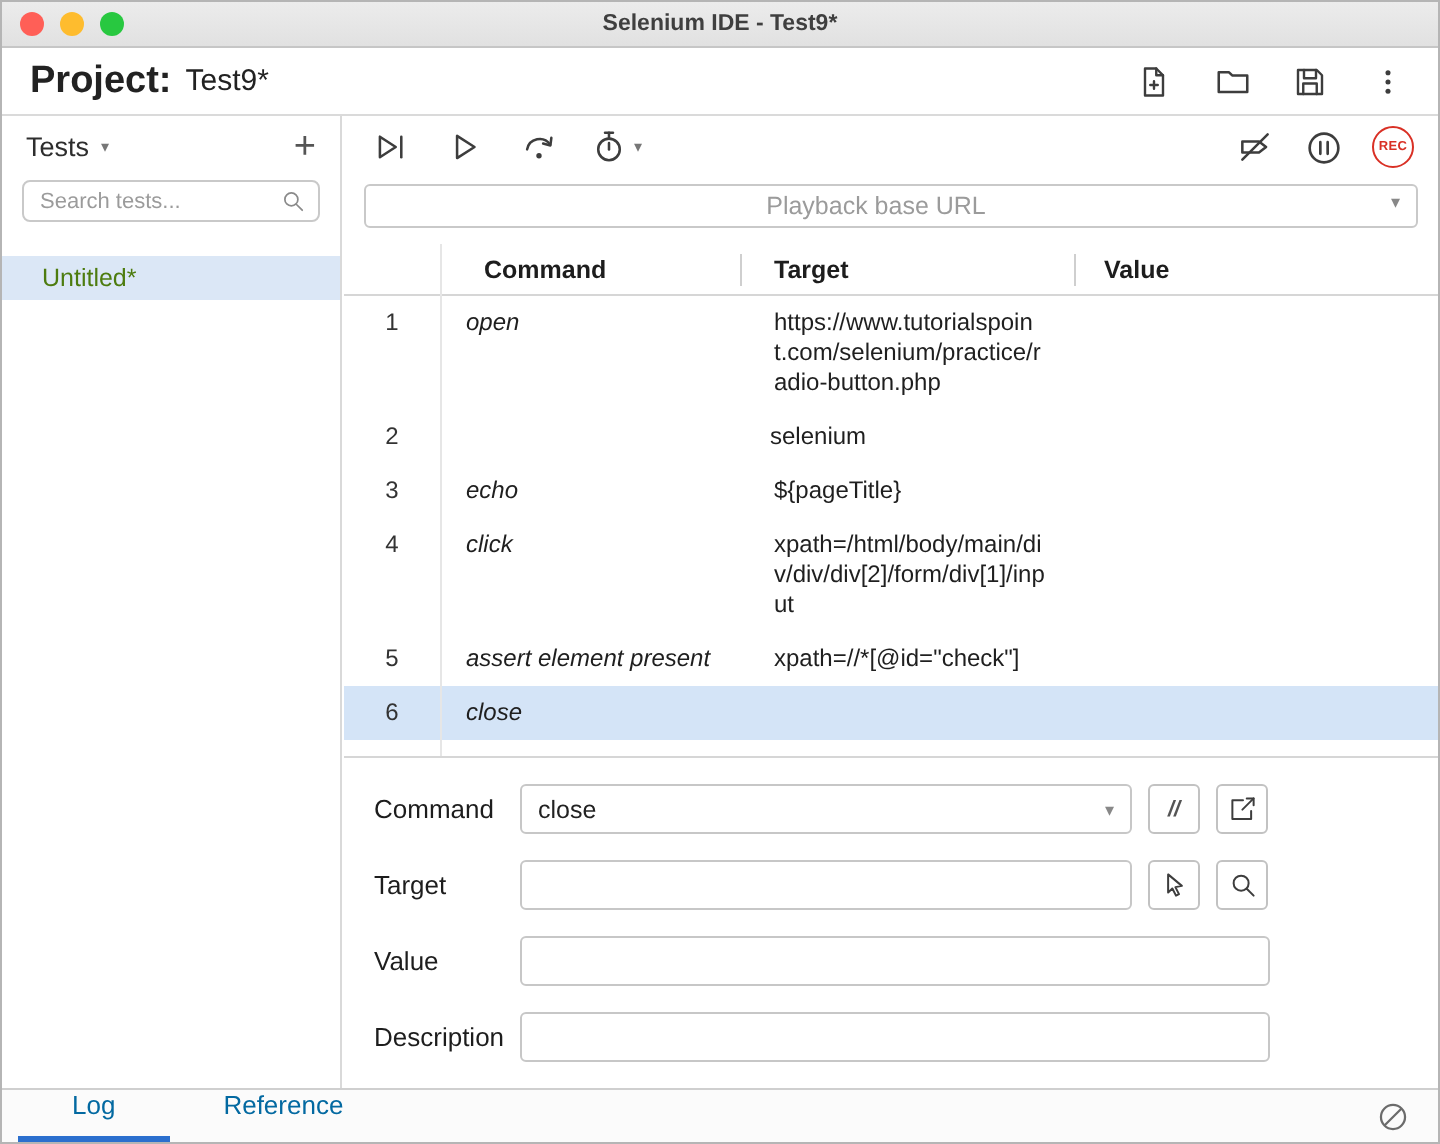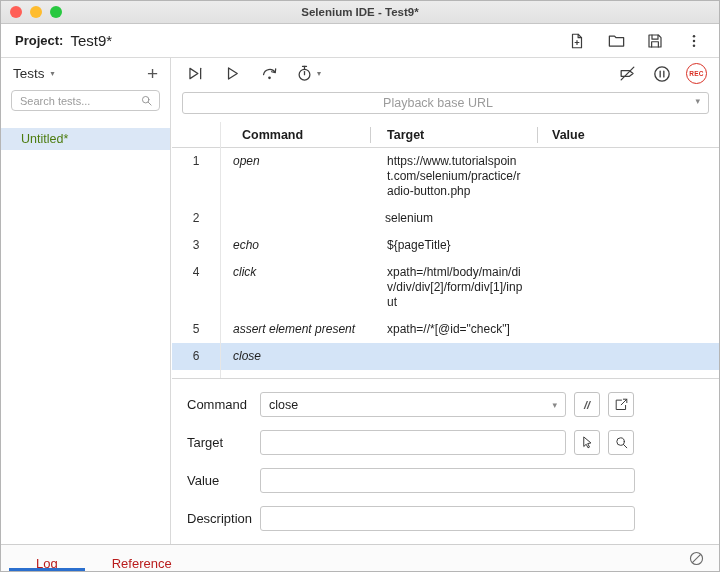--- a/index.html
+++ b/index.html
@@ -10,21 +10,21 @@
   
   .titlebar { height:23px; background:linear-gradient(#ececec,#e1e1e1); border-bottom:1px solid #c6c6c6;
               display:flex; align-items:center; position:relative; }
   .traffic-lights { position:absolute; left:9px; top:5px; display:flex; gap:8px; }
   .tl { width:12px; height:12px; border-radius:50%; display:inline-block; }
   .tl.red{background:#ff5f57;} .tl.yellow{background:#febc2e;} .tl.green{background:#28c840;}
   .titlebar-title { flex:1; text-align:center; font-size:11.5px; font-weight:700; color:#3f3f3f; }
 
   
   .project-header { height:34px; display:flex; align-items:center; padding:0 14px; border-bottom:1px solid #dadada; }
-  .project-label { font-weight:700; font-size:13px; margin-right:7px; }
+  .project-label { font-weight:700; font-size:19px; margin-right:7px; }
   .project-name  { font-size:15px; }
   .header-actions { margin-left:auto; display:flex; align-items:center; gap:17px; }
   .icon-btn { width:22px; height:22px; display:flex; align-items:center; justify-content:center; cursor:pointer; }
   svg.icon { stroke:#3d3d3d; fill:none; stroke-width:1.6; stroke-linecap:round; stroke-linejoin:round; }
 
   
   .sidebar { position:absolute; top:57px; left:0; width:170px; bottom:27px; border-right:1px solid #d9d9d9; background:#fff; }
   .sidebar-top { height:30px; display:flex; align-items:center; padding:0 12px; }
   .tests-dropdown { display:flex; align-items:center; gap:6px; font-size:13.5px; color:#2e2e2e; cursor:pointer; }
   .caret { font-size:8px; color:#777; }
@@ -81,21 +81,21 @@
   .dropdown { position:relative; width:306px; height:25px; border:1px solid #c7c7c7; border-radius:3px;
               display:flex; align-items:center; padding:0 20px 0 8px; font-size:12.5px; cursor:pointer; background:#fff; }
   .dd-caret { position:absolute; right:8px; font-size:9px; color:#888; }
   .sq-btn { width:26px; height:25px; border:1px solid #c2c2c2; border-radius:3px; background:#fff;
             display:flex; align-items:center; justify-content:center; margin-left:8px; cursor:pointer; }
   .comment-label { font-size:11px; font-style:italic; color:#555; font-weight:700; }
 
   
   .footer { position:absolute; left:0; bottom:0; width:100%; height:27px; border-top:1px solid #cfcfcf;
             background:#fbfbfb; display:flex; align-items:center; }
-  .tab { height:100%; display:flex; align-items:flex-end; padding:0 27px; font-size:13px; color:#b91c1c;
+  .tab { height:100%; display:flex; align-items:flex-start; padding:0 27px; font-size:13px; color:#0369a1;
          position:relative; cursor:pointer; }
   .tab:first-child { margin-left:8px; }
   .tab.selected::after { content:""; position:absolute; left:0; right:0; bottom:0; height:3px; background:#2b6fce; }
   .clear-log { margin-left:auto; margin-right:12px; }
 </style>
 </head>
 <body>
 
 <div class="window">
 

